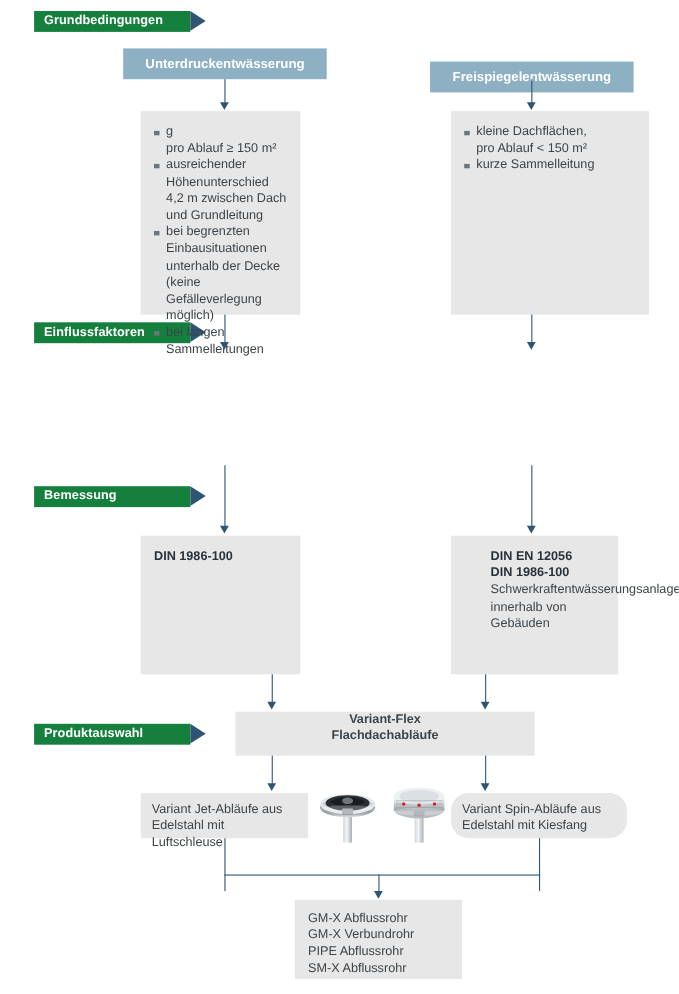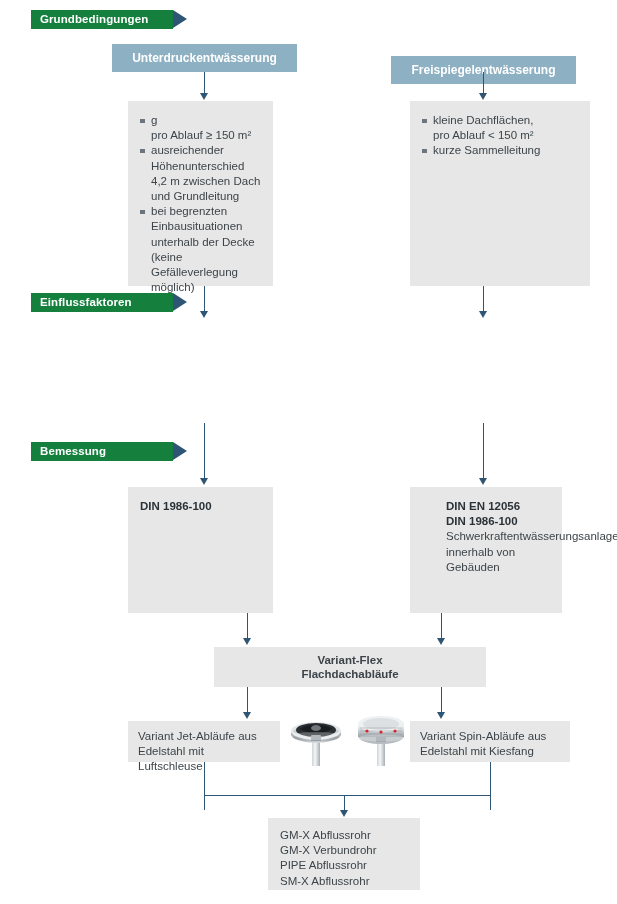--- a/index.html
+++ b/index.html
@@ -53,21 +53,21 @@
   
   .gbox{
     position:absolute;
     background:#e7e7e7;
     box-sizing:border-box;
     color:#3d4449;
     font-size:11.5px;
     line-height:15.2px;
   }
   .gbox .pad{padding:12px 12px 10px 12px;}
-  .gbox.center{display:flex;align-items:center;justify-content:center;text-align:center;}
+  .gbox.center{display:flex;align-items:flex-start;justify-content:center;text-align:center;}
 
   ul.bl{margin:0;padding:0;list-style:none;}
   ul.bl li{
     position:relative;
     padding-left:11px;
     margin:0 0 0 0;
   }
   ul.bl li:before{
     content:"";
     position:absolute;
@@ -109,39 +109,44 @@
   <div class="stage" style="left:31px;top:293px;width:142px;">
     <span>Einflussfaktoren</span>
     <span class="tip"></span>
   </div>
 
   <div class="stage" style="left:31px;top:442px;width:142px;">
     <span>Bemessung</span>
     <span class="tip"></span>
   </div>
 
+  <div class="stage" style="left:31px;top:658px;width:142px;">
+    <span>Produktauswahl</span>
+    <span class="tip"></span>
+  </div>
 
   <div class="colhead" style="left:112px;top:44px;width:185px;height:28px;">
     <span>Unterdruckentwässerung</span>
   </div>
   <div class="colhead" style="left:391px;top:44px;width:185px;height:28px;margin-top:12px;">
     <span>Freispiegelentwässerung</span>
   </div>
 
   <div class="vline" style="left:204px;top:72px;height:23px;"></div>
   <div class="arrow" style="left:200px;top:93px;"></div>
   <div class="vline" style="left:483px;top:72px;height:23px;"></div>
   <div class="arrow" style="left:479px;top:93px;"></div>
 
   <div class="gbox" style="left:128px;top:101px;width:145px;height:185px;">
     <div class="pad">
       <ul class="bl">
         <li><span class="nowrapline">g</span><br><span>pro Ablauf ≥ 150 m²</span></li>
         <li>ausreichender Höhenunterschied 4,2 m zwischen Dach und Grundleitung</li>
         <li>bei begrenzten Einbausituationen unterhalb der Decke (keine Gefälleverlegung möglich)</li>
+        <li>bei langen Sammelleitungen</li>
       </ul>
     </div>
   </div>
 
   <div class="gbox" style="left:410px;top:101px;width:180px;height:185px;">
     <div class="pad">
       <ul class="bl">
         <li><span>kleine Dachflächen,</span><br><span>pro Ablauf &lt; 150 m²</span></li>
         <li>kurze Sammelleitung</li>
       </ul>
@@ -189,21 +194,21 @@
   <div class="arrow" style="left:243px;top:712px;"></div>
   <div class="vline" style="left:441px;top:687px;height:27px;"></div>
   <div class="arrow" style="left:437px;top:712px;"></div>
 
   <div class="gbox" style="left:128px;top:721px;width:152px;height:41px;">
     <div class="pad" style="padding:8px 10px;">
       <div>Variant Jet-Abläufe aus Edelstahl mit Luftschleuse</div>
     </div>
   </div>
 
-  <div class="gbox" style="left:410px;top:721px;width:160px;height:41px;">
+  <div class="gbox" style="left:410px;top:721px;width:160px;height:41px;border-radius:16px;">
     <div class="pad" style="padding:8px 10px;">
       <div>Variant Spin-Abläufe aus Edelstahl mit Kiesfang</div>
     </div>
   </div>
 
   <svg class="prodimg" style="left:288px;top:712px;" width="56" height="56" viewBox="0 0 56 56">
     <defs>
       <linearGradient id="mg1" x1="0" y1="0" x2="0" y2="1">
         <stop offset="0%" stop-color="#f2f4f5"></stop>
         <stop offset="35%" stop-color="#b9bfc4"></stop>

